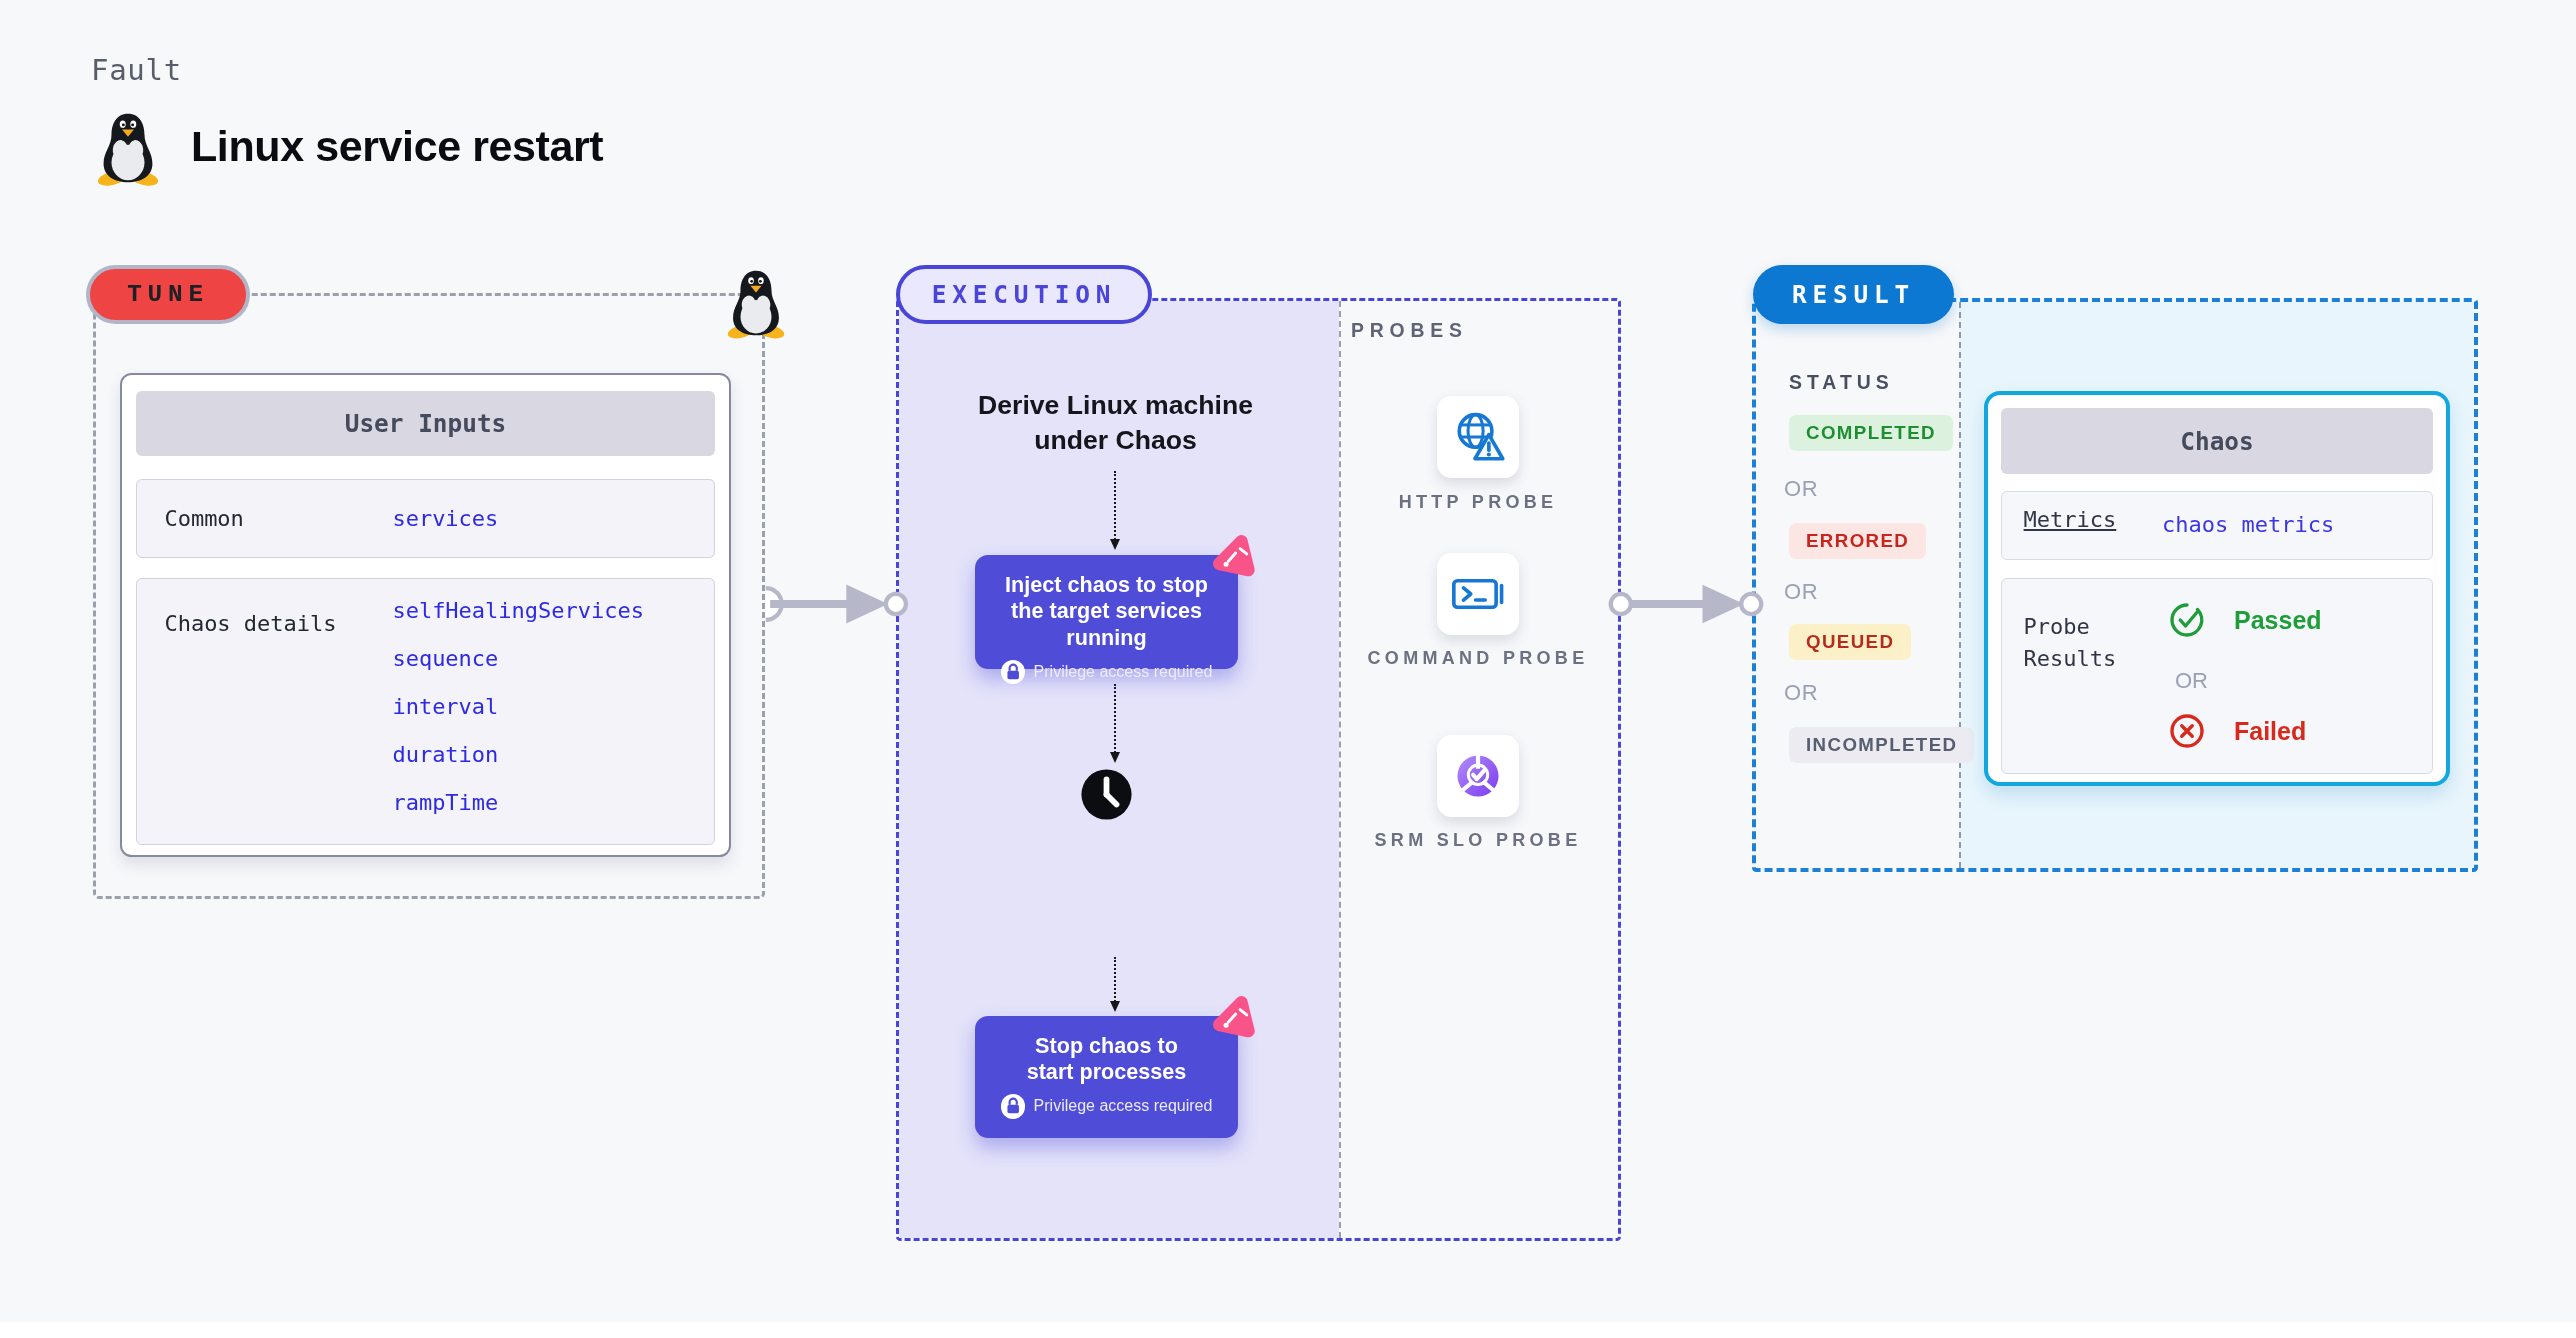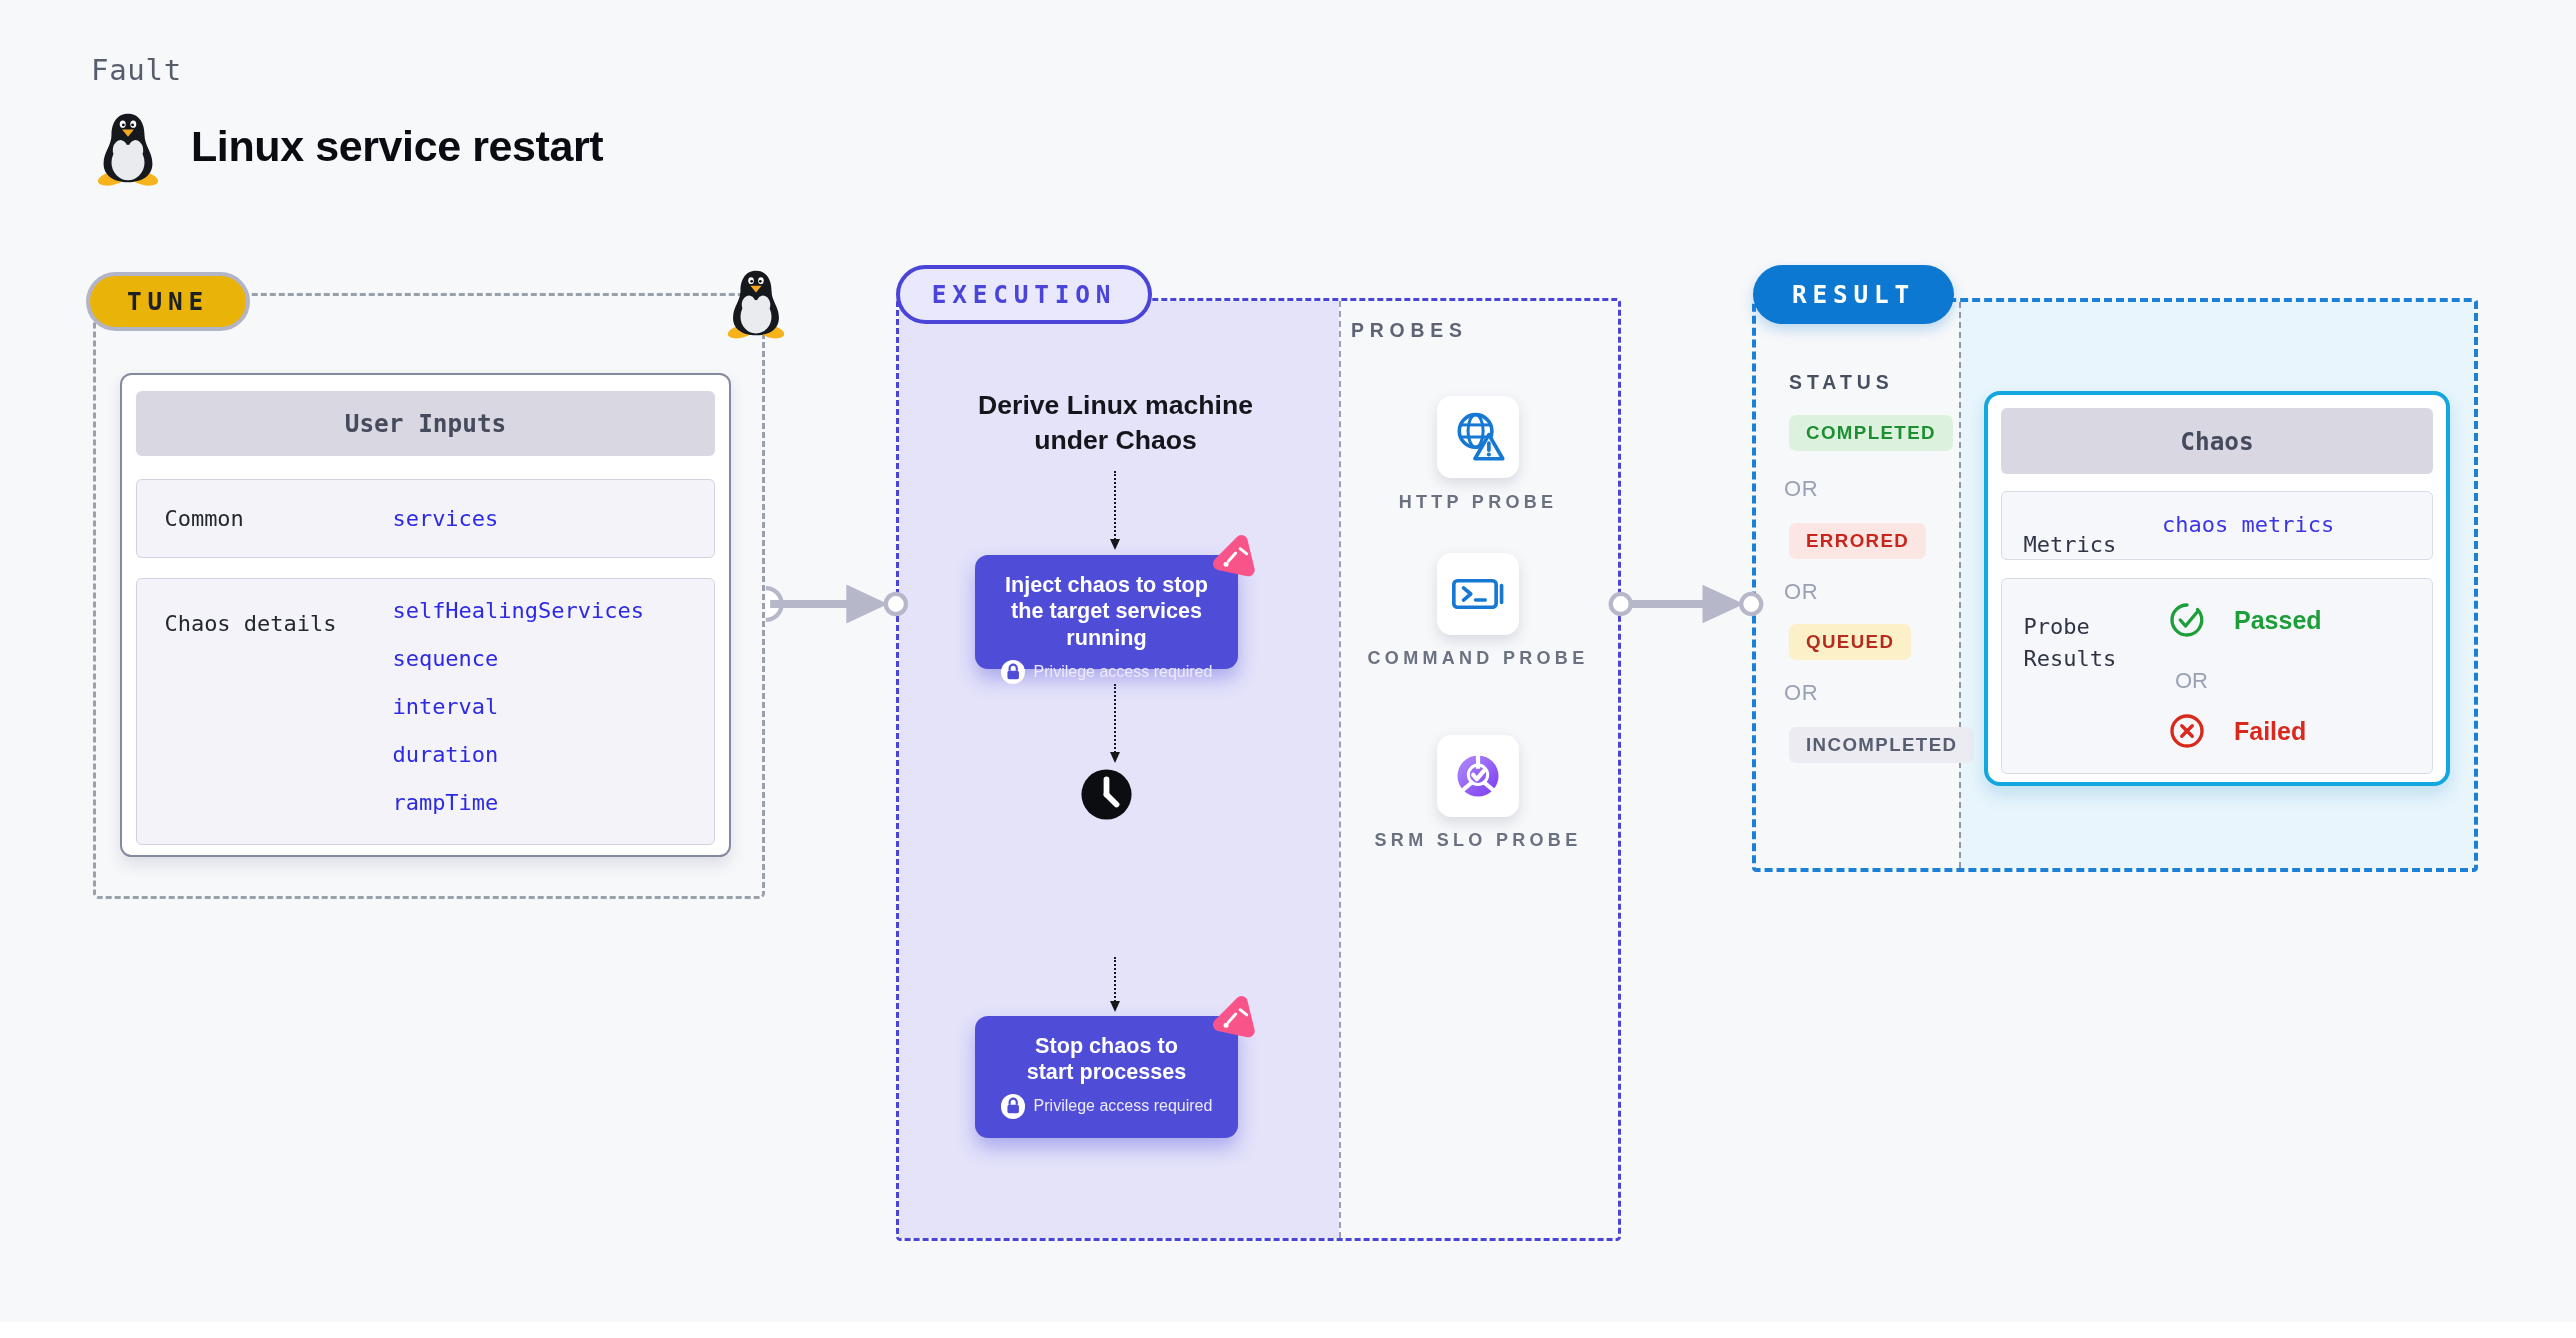--- a/index.html
+++ b/index.html
@@ -9,21 +9,21 @@
 
   
   .kicker { position:absolute; left:91px; top:53px; font-family:"DejaVu Sans Mono","Liberation Mono",monospace;
             font-size:29px; color:#575d6b; letter-spacing:0.7px; }
   .tux-header { position:absolute; left:95px; top:109px; width:66px; height:78px; }
   .page-title { position:absolute; left:191px; top:122px; font-size:43px; font-weight:700; color:#0a0c11; letter-spacing:-0.4px; }
 
   
   .pill { position:absolute; height:59px; border-radius:29.5px; display:flex; align-items:center; justify-content:center;
           font-family:"DejaVu Sans Mono","Liberation Mono",monospace; font-weight:700; font-size:24.4px; letter-spacing:5.8px; z-index:6; }
-  .pill-tune   { left:86px;  top:272px; width:164px; background:#eab308; border:4.3px solid #b2b4c8; color:#1d2025; }
+  .pill-tune   { left:86px;  top:265px; width:164px; background:#ef4444; border:4.3px solid #b2b4c8; color:#1d2025;font-family:Liberation Mono, monospace; }
   .pill-exec   { left:896px; top:265px; width:256px; background:#e9e8fc; border:4.3px solid #4a44d8; color:#4a44d8; }
   .pill-result { left:1753px; top:265px; width:201px; background:#0c78d1; color:#ffffff; box-shadow:0 5.8px 13px rgba(12,120,209,.25); }
 
   
   .box-tune { position:absolute; left:93px; top:293px; width:672px; height:606px;
               border:3.6px dashed #9ba1ac; border-radius:5.8px; }
   .box-exec { position:absolute; left:896px; top:298px; width:725px; height:943px;
               border:3.6px dashed #4a44d8; border-radius:4.3px; }
   .exec-fill { position:absolute; left:0; top:0; bottom:0; width:440px; background:#e4e3fa; }
   .exec-divider { position:absolute; left:440px; top:0; bottom:0; width:0; border-left:2.9px dashed #9ba1ac; }
@@ -305,21 +305,21 @@
   <div class="or-sep or-1">OR</div>
   <div class="status-badge sb-errored">ERRORED</div>
   <div class="or-sep or-2">OR</div>
   <div class="status-badge sb-queued">QUEUED</div>
   <div class="or-sep or-3">OR</div>
   <div class="status-badge sb-incompleted">INCOMPLETED</div>
 
   <div class="out-card">
     <div class="out-header">Chaos</div>
     <div class="out-row out-metrics">
-      <div class="out-label" style="top:37px;">Metrics</div>
+      <div class="out-label" style="top:12px;text-decoration:underline;">Metrics</div>
       <div class="out-value" style="top:20px;">chaos metrics</div>
     </div>
     <div class="out-row out-probe">
       <div class="out-label" style="top:32px; width:129px;">Probe Results</div>
       <div class="verdict-row v-pass">
         <svg width="36" height="36" viewBox="0 0 48 48">
           <path d="M24,4 a20,20 0 1 0 0,40 a20,20 0 0 0 14,-34" fill="none" stroke="#1d9e39" stroke-width="4.5" stroke-linecap="round"></path>
           <path d="M15,24 l7,8 l15,-18" fill="none" stroke="#1d9e39" stroke-width="4.5" stroke-linecap="round" stroke-linejoin="round"></path>
         </svg>
         <span class="vtext">Passed</span>

